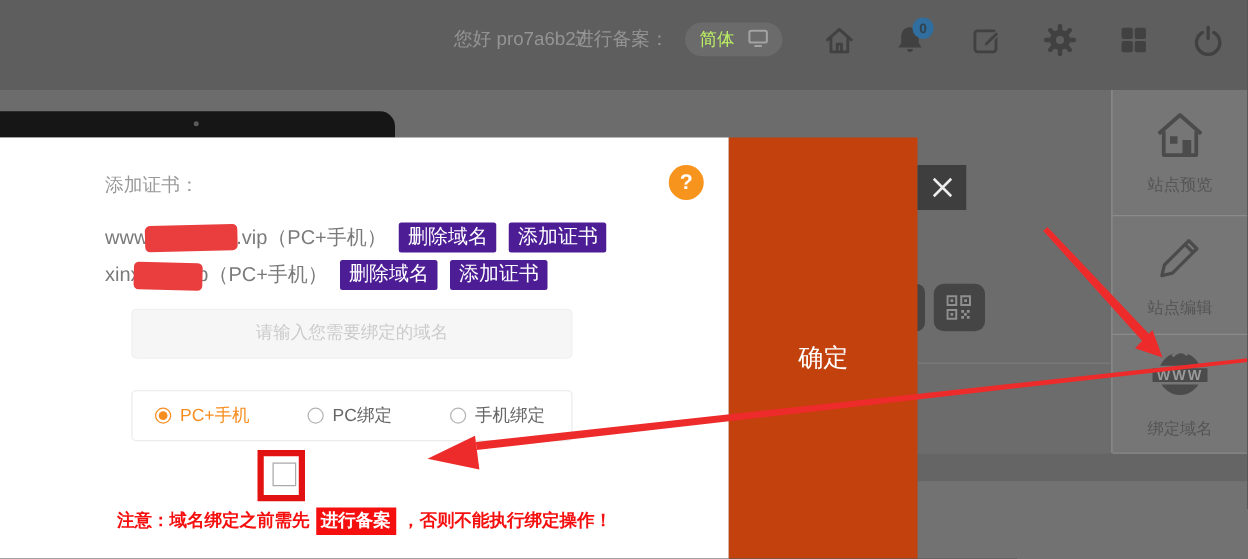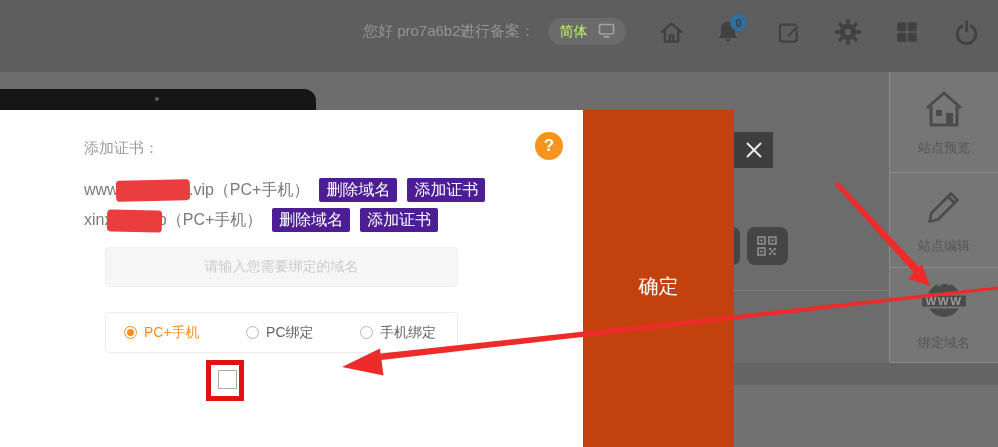--- a/index.html
+++ b/index.html
@@ -249,20 +249,25 @@
       <span class="radio-circle"></span>
       <span>手机绑定</span>
     </label>
   </div>
 
   <div class="chk-row">
     <span class="chk-box"></span>
   </div>
   <div class="red-box"></div>
 
+  <div class="note">
+    <span>注意：域名绑定之前需先</span>
+    <span class="note-hl">进行备案</span>
+    <span>，否则不能执行绑定操作！</span>
+  </div>
 
   <div class="confirm">
     <div class="confirm-label">确定</div>
   </div>
 
   <div class="x-btn">
     <svg width="22" height="22" viewBox="0 0 22 22">
       <line x1="4" y1="4" x2="18" y2="18" stroke="#ededed" stroke-width="2"></line>
       <line x1="18" y1="4" x2="4" y2="18" stroke="#ededed" stroke-width="2"></line>
     </svg>

